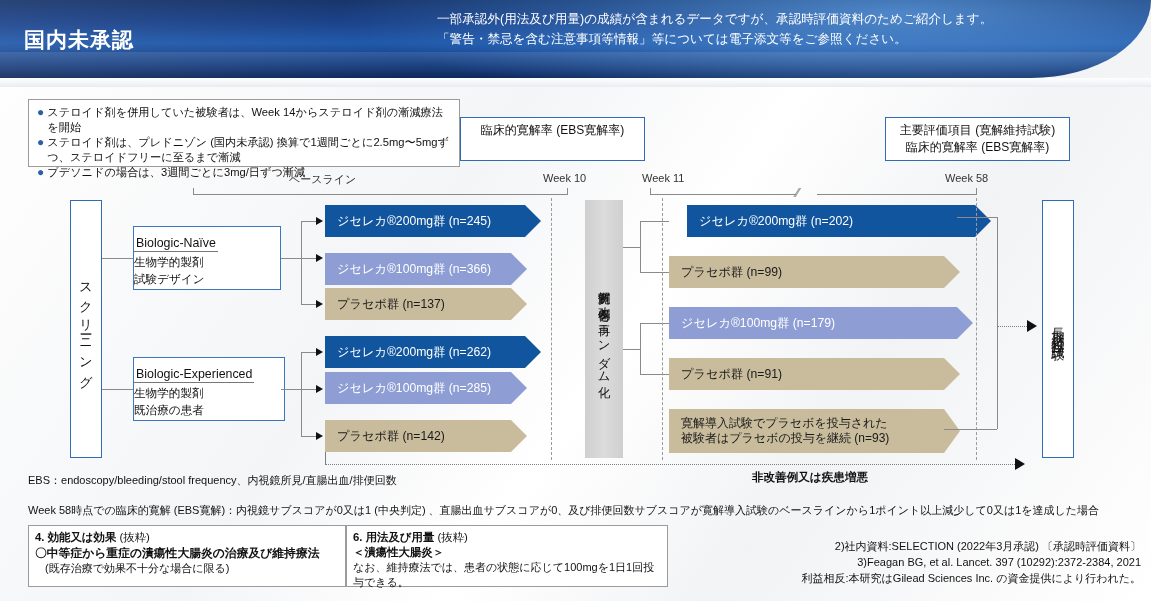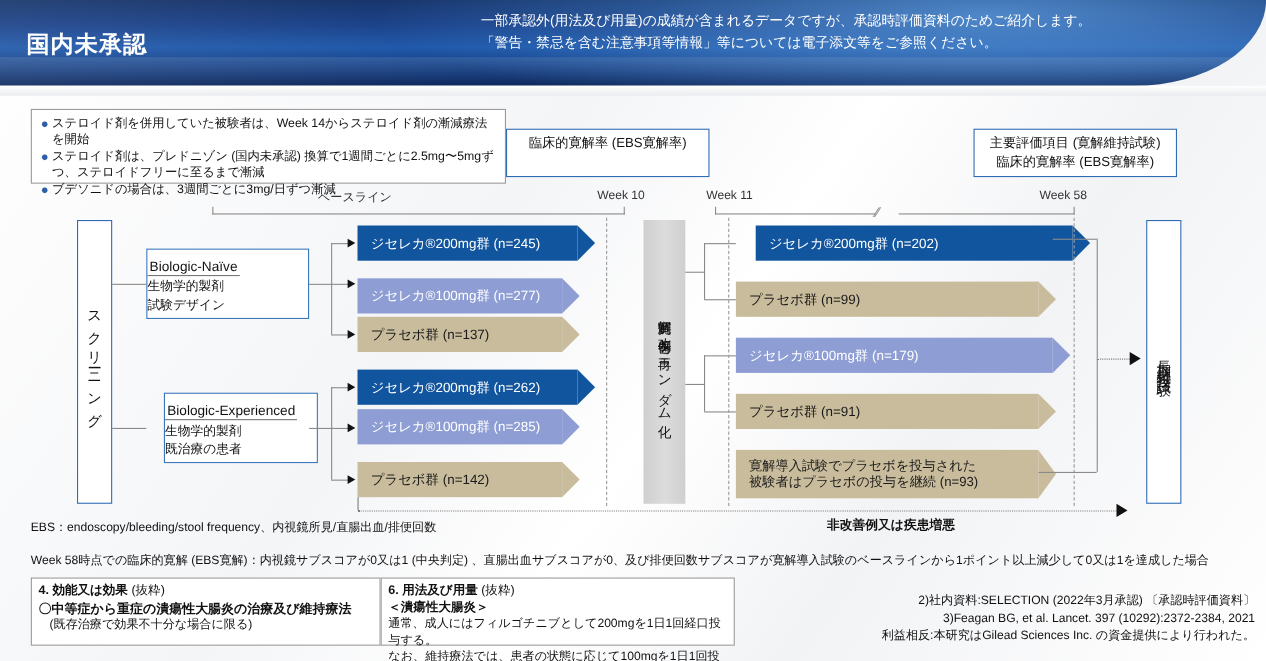--- a/index.html
+++ b/index.html
@@ -91,21 +91,21 @@
   }
   #screening-box{left:70px;top:200px;width:32px;height:258px;}
   #longterm-box{left:1042px;top:200px;width:32px;height:258px;}
 
   
   .pop-box{
     position:absolute;border:1.4px solid #3a77bd;background:#ffffff;
     box-sizing:border-box;text-align:left;padding-top:6px;
   }
   #pop-naive{left:133px;top:226px;width:148px;height:64px;}
-  #pop-exp{left:133px;top:357px;width:140px;height:64px;margin-left:16px;}
+  #pop-exp{left:133px;top:357px;width:152px;height:64px;}
   .pop-title{font-size:12.4px;color:#111;border-bottom:1px solid #777;display:inline-block;
     padding:0 2px 1px 2px;line-height:14px;}
   .pop-sub{font-size:11.6px;color:#111;line-height:15px;margin-top:2px;}
 
   
   .abar{
     position:absolute;height:32px;display:flex;align-items:center;
     box-sizing:border-box;padding-left:12px;
     font-size:12.2px;white-space:nowrap;
   }
@@ -265,21 +265,21 @@
   <div class="ln lnh" style="left:301px;top:389px;width:17px;"></div>
   <div class="ln lnh" style="left:301px;top:436px;width:17px;"></div>
   <div class="tri" style="left:316px;top:347.5px;"></div>
   <div class="tri" style="left:316px;top:384.5px;"></div>
   <div class="tri" style="left:316px;top:431.5px;"></div>
 
   <div class="abar c-dark" id="a1">
       <span class="lbl">ジセレカ®200mg群 (n=245)</span>
     </div>
   <div class="abar c-light" id="a2">
-      <span class="lbl">ジセレカ®100mg群 (n=277)</span>
+      <span class="lbl">ジセレカ®100mg群 (n=366)</span>
     </div>
   <div class="abar c-tan" id="a3">
       <span class="lbl">プラセボ群 (n=137)</span>
     </div>
   <div class="abar c-dark" id="a4">
       <span class="lbl">ジセレカ®200mg群 (n=262)</span>
     </div>
   <div class="abar c-light" id="a5">
       <span class="lbl">ジセレカ®100mg群 (n=285)</span>
     </div>
@@ -351,21 +351,20 @@
     <div class="bb-strong">〇中等症から重症の潰瘍性大腸炎の治療及び維持療法</div>
     <div class="bb-sub" style="padding-left:10px;">(既存治療で効果不十分な場合に限る)</div>
   </div>
 
   <div class="bbox" id="bbox-dosage">
     <div class="bb-h">
       <span>6. 用法及び用量</span>
       <span style="font-weight:normal;">(抜粋)</span>
     </div>
     <div class="bb-h">＜潰瘍性大腸炎＞</div>
-    <div class="bb-line">通常、成人にはフィルゴチニブとして200mgを1日1回経口投与する。</div>
     <div class="bb-line">なお、維持療法では、患者の状態に応じて100mgを1日1回投与できる。</div>
   </div>
 
   <div id="refs">
     <div>2)社内資料:SELECTION (2022年3月承認) 〔承認時評価資料〕</div>
     <div>3)Feagan BG, et al. Lancet. 397 (10292):2372-2384, 2021</div>
     <div>利益相反:本研究はGilead Sciences Inc. の資金提供により行われた。</div>
   </div>
 
 </div>

